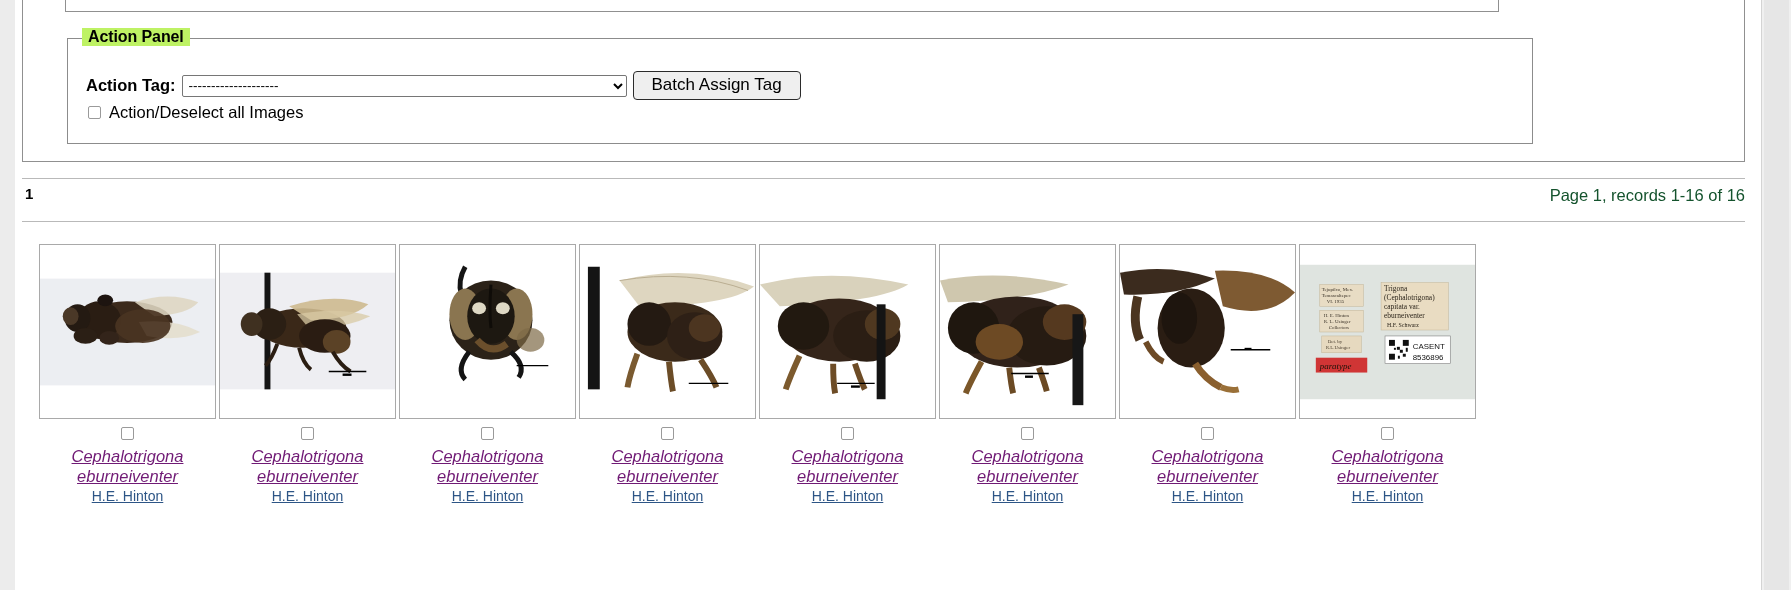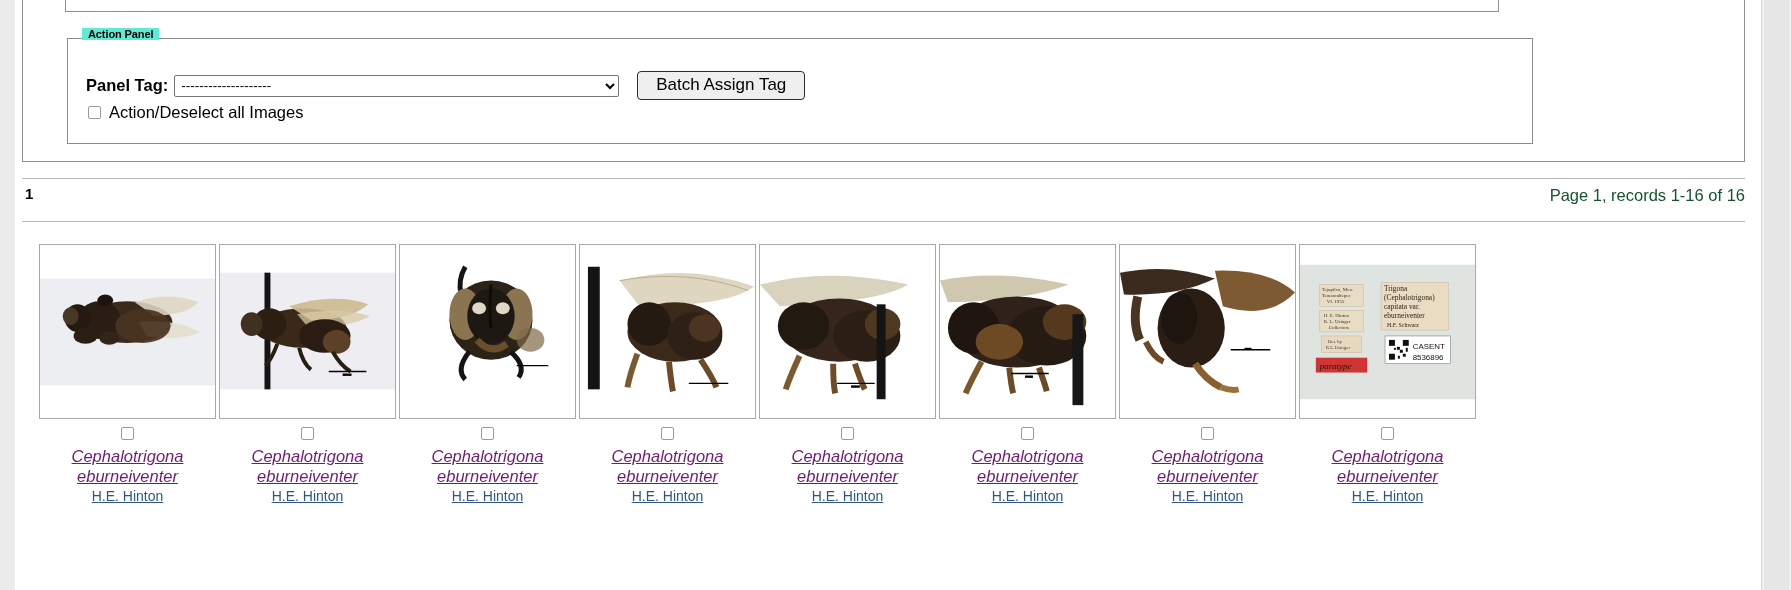--- a/index.html
+++ b/index.html
@@ -67,23 +67,23 @@
     position: absolute;
     left: 50px; top: 38px;
     width: 1466px;
     height: 106px;
     border: 1px solid #8c8c8c;
     box-sizing: border-box;
   }
   .action-panel-legend {
     position: absolute;
     left: 14px; top: -11px;
-    background: #5eead4;
+    background: #bef264;
     padding: 0 6px;
-    font-size: 11px;
+    font-size: 16px;
     font-weight: bold;
     color: #000000;
     letter-spacing: -0.1px;
     white-space: nowrap;
   }
   .ap-row {
     position: absolute;
     left: 18px; top: 32px;
     display: flex;
     align-items: center;
@@ -101,21 +101,21 @@
     font-family: "Liberation Sans", sans-serif;
     font-size: 13.5px;
     color: #000;
     background: #ffffff;
     border: 1px solid #767676;
     border-radius: 2px;
     padding: 0 2px;
     box-sizing: border-box;
   }
   .batch-btn {
-    margin-left: 18px;
+    margin-left: 6px;
     font-family: "Liberation Sans", sans-serif;
     font-size: 17px;
     color: #000;
     background: #efefef;
     border: 1px solid #2b2b2b;
     border-radius: 4px;
     padding: 3px 18px 4px;
     cursor: pointer;
     white-space: nowrap;
   }
@@ -230,21 +230,21 @@
 
   <div class="content">
 
     <div class="inner-top-box"></div>
     <div class="outer-box"></div>
 
     <fieldset class="action-panel">
       <div class="action-panel-legend">Action Panel</div>
 
       <div class="ap-row">
-        <span class="ap-label">Panel Tag:</span>
+        <span class="ap-label">Action Tag:</span>
         <select class="tag-select">
           <option>--------------------</option>
         </select>
         <button class="batch-btn">Batch Assign Tag</button>
       </div>
 
       <div class="ap-check-row">
         <input type="checkbox" class="cbox" style="">
         <span class="cb-label">Action/Deselect all Images</span>
       </div>

